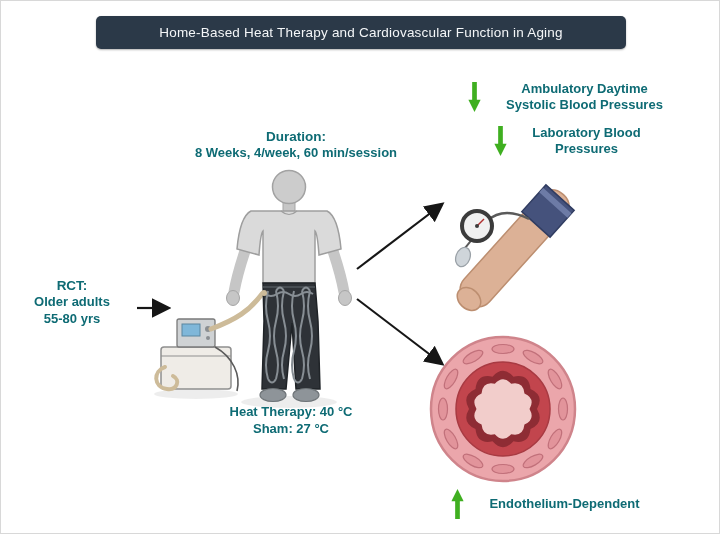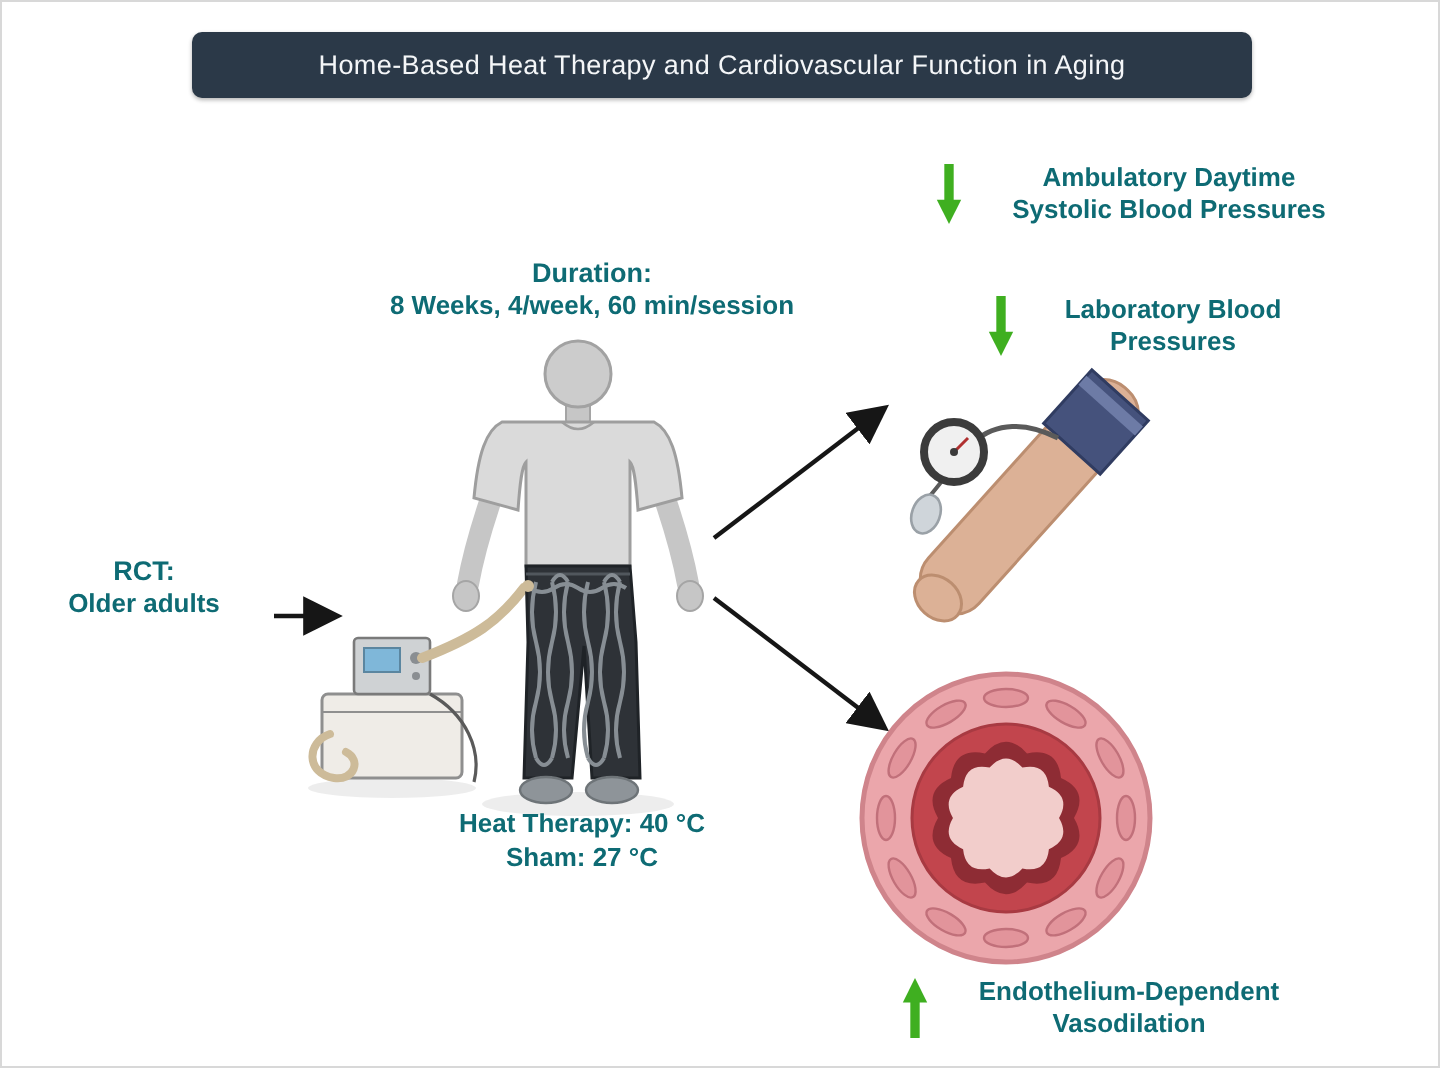--- a/index.html
+++ b/index.html
@@ -31,20 +31,21 @@
 
 <div class="canvas">
 
   <div class="title-bar">
     <span>Home-Based Heat Therapy and Cardiovascular Function in Aging</span>
   </div>
 
   <div class="tblock" style="left:6px;top:276px;width:130px;">
     <div class="head">RCT:</div>
     <div>Older adults</div>
+    <div>55-80 yrs</div>
   </div>
 
   <svg class="abs" style="left:134px;top:296px;" width="44" height="22" viewBox="0 0 44 22">
     <defs>
       <marker id="ah1" markerWidth="9" markerHeight="9" refX="7" refY="4.5" orient="auto">
         <path d="M0,0 L9,4.5 L0,9 Z" fill="#161616"></path>
       </marker>
     </defs>
     <line x1="2" y1="11" x2="32" y2="11" stroke="#161616" stroke-width="2.2" marker-end="url(#ah1)"></line>
   </svg>
@@ -124,21 +125,21 @@
     <svg class="garrow" width="15" height="32" viewBox="0 0 16 34">
       <path d="M8,1 L8,21" stroke="#3faf20" stroke-width="5" fill="none"></path>
       <path d="M1.5,20 L14.5,20 L8,33 Z" fill="#3faf20"></path>
     </svg>
     <div>
       <div>Ambulatory Daytime</div>
       <div>Systolic Blood Pressures</div>
     </div>
   </div>
 
-  <div class="outcome" style="left:450px;top:124px;width:232px;margin-top:22px;">
+  <div class="outcome" style="left:450px;top:124px;width:232px;">
     <svg class="garrow" width="15" height="32" viewBox="0 0 16 34">
       <path d="M8,1 L8,21" stroke="#3faf20" stroke-width="5" fill="none"></path>
       <path d="M1.5,20 L14.5,20 L8,33 Z" fill="#3faf20"></path>
     </svg>
     <div>
       <div>Laboratory Blood</div>
       <div>Pressures</div>
     </div>
   </div>
 
@@ -179,17 +180,16 @@
     <path transform="translate(78,78) scale(0.78)" fill="#f2cdcb" d="M34,0 Q41.8,13.6 27.5,20 Q25.9,35.6 10.5,32.3 Q0,44 -10.5,32.3 Q-25.9,35.6 -27.5,20 Q-41.8,13.6 -34,0 Q-41.8,-13.6 -27.5,-20 Q-25.9,-35.6 -10.5,-32.3 Q0,-44 10.5,-32.3 Q25.9,-35.6 27.5,-20 Q41.8,-13.6 34,0 Z"></path>
   </svg>
 
   <div class="outcome" style="left:404px;top:487px;width:280px;">
     <svg class="garrow" width="15" height="32" viewBox="0 0 16 34">
       <path d="M8,33 L8,13" stroke="#3faf20" stroke-width="5" fill="none"></path>
       <path d="M1.5,14 L14.5,14 L8,1 Z" fill="#3faf20"></path>
     </svg>
     <div>
       <div>Endothelium-Dependent</div>
-      <div>Vasodilation</div>
     </div>
   </div>
 
 </div>
 
 </body></html>

